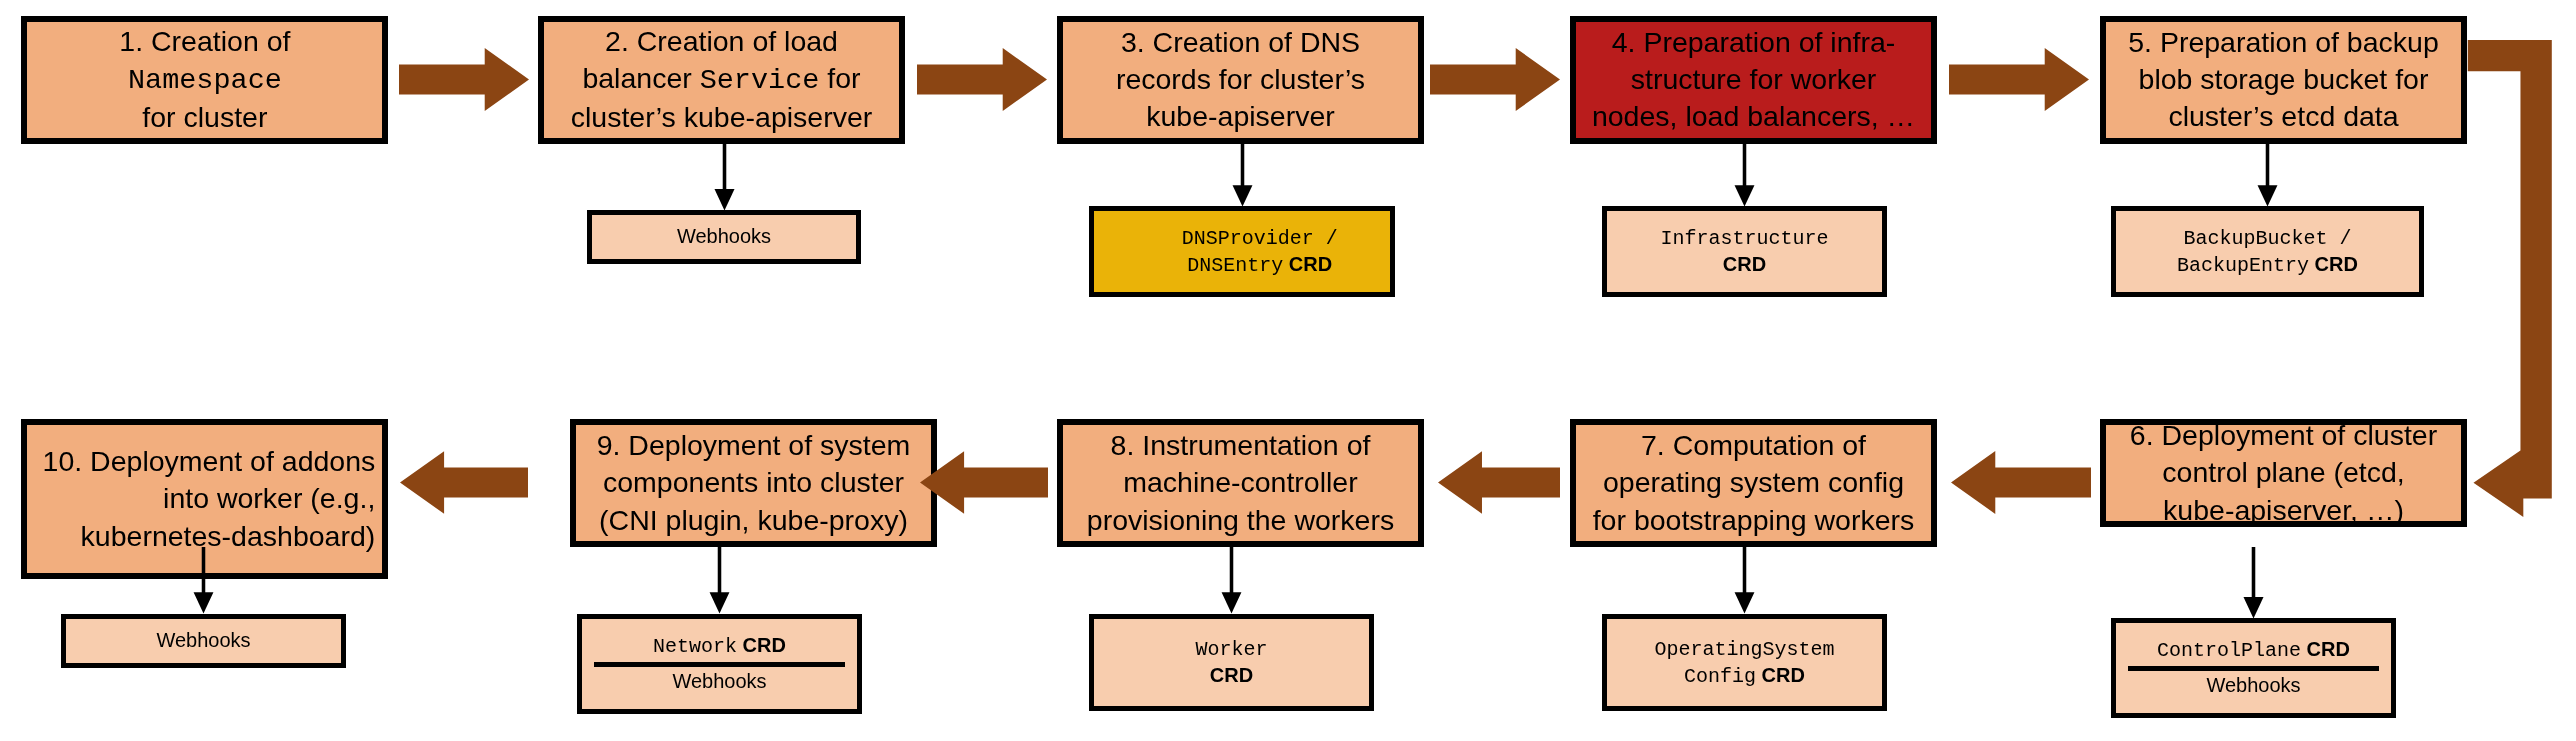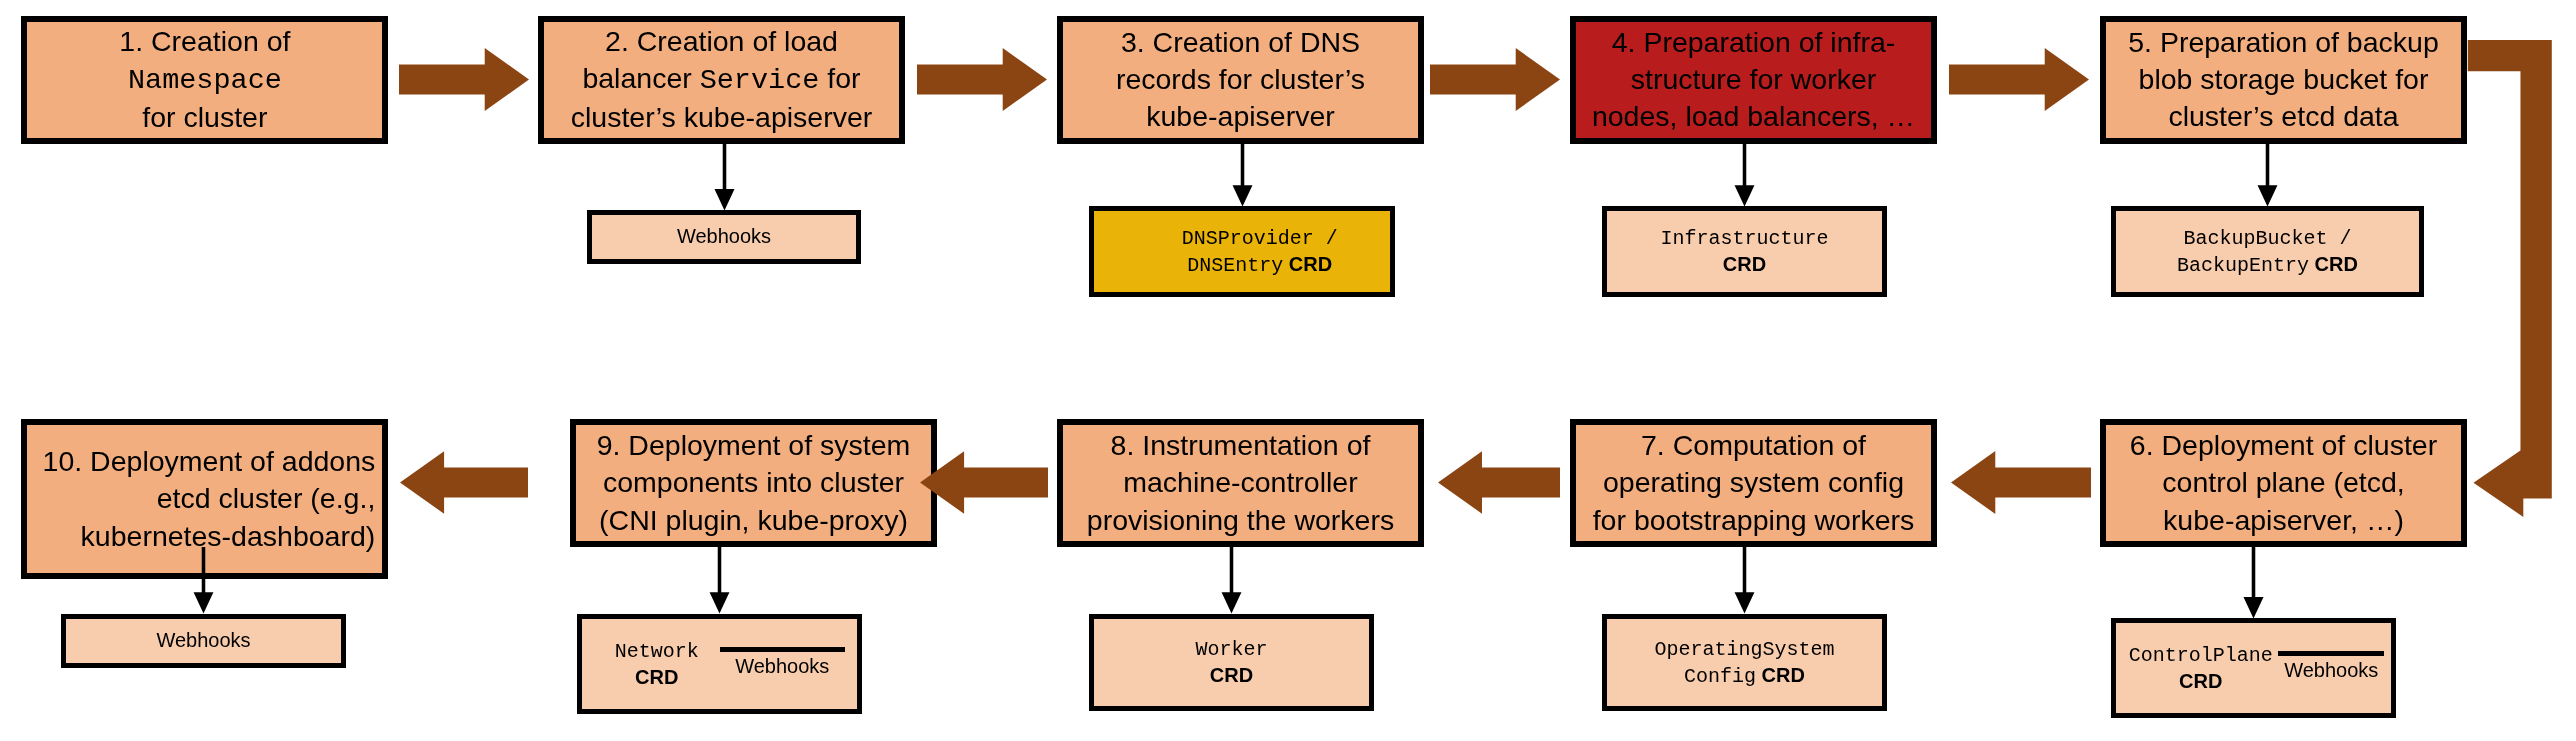--- a/index.html
+++ b/index.html
@@ -25,21 +25,21 @@
     box-sizing:border-box;
     background:#F8CDAE;
     border:5.7px solid #000000;
     display:flex;align-items:center;justify-content:center;
     text-align:center;
     color:#000000;
     font-size:20px;
     line-height:1.28;
     padding:2.8px 5.7px;
   }
-  .sub.stack{flex-direction:row;padding:12px;}
+  .sub.stack{flex-direction:column;padding:12px;}
   .sub .cell{
     width:100%;flex:1 1 0;
     display:flex;align-items:center;justify-content:center;
     box-sizing:border-box;padding:1.4px 5.7px;
   }
   .sub .cell.divider{border-top:5.7px solid #000000;}
 
   .mono{font-family:"Liberation Mono",monospace;}
   .bold{font-weight:bold;}
 
@@ -83,21 +83,21 @@
     <div class="node" style="left: 2100px; top: 15.7px; width: 367px; height: 128px; background: rgb(242, 174, 126); border-color: rgb(0, 0, 0);">
       <div class="txt">
         <div><span>5. Preparation of backup</span></div>
         <div><span>blob storage bucket for</span></div>
         <div><span>cluster’s etcd data</span></div>
       </div>
     </div>
     <div class="node" style="left: 21.4px; top: 419px; width: 367px; height: 160px; background: rgb(242, 174, 126); border-color: rgb(0, 0, 0); text-align: right;">
       <div class="txt">
         <div><span>10. Deployment of addons</span></div>
-        <div><span>etcd cluster (e.g.,</span></div>
+        <div><span>into worker (e.g.,</span></div>
         <div><span>kubernetes-dashboard)</span></div>
       </div>
     </div>
     <div class="node" style="left: 538px; top: 419px; width: 367px; height: 128px; background: rgb(242, 174, 126); border-color: rgb(0, 0, 0); margin-left: 32px;">
       <div class="txt">
         <div><span>9. Deployment of system</span></div>
         <div><span>components into cluster</span></div>
         <div><span>(CNI plugin, kube-proxy)</span></div>
       </div>
     </div>
@@ -108,21 +108,21 @@
         <div><span>provisioning the workers</span></div>
       </div>
     </div>
     <div class="node" style="left: 1570px; top: 419px; width: 367px; height: 128px; background: rgb(242, 174, 126); border-color: rgb(0, 0, 0);">
       <div class="txt">
         <div><span>7. Computation of</span></div>
         <div><span>operating system config</span></div>
         <div><span>for bootstrapping workers</span></div>
       </div>
     </div>
-    <div class="node" style="left: 2100px; top: 419px; width: 367px; height: 128px; background: rgb(242, 174, 126); border-color: rgb(0, 0, 0);">
+    <div class="node" style="left: 2100px; top: 419px; width: 367px; height: 108px; background: rgb(242, 174, 126); border-color: rgb(0, 0, 0);">
       <div class="txt">
         <div><span>6. Deployment of cluster</span></div>
         <div><span>control plane (etcd,</span></div>
         <div><span>kube-apiserver, …)</span></div>
       </div>
     </div>
     <div class="sub" style="left: 587px; top: 210px; width: 274px; height: 54px; background: rgb(248, 205, 174); border-color: rgb(0, 0, 0);">
       <div><span>Webhooks</span></div>
     </div>
     <svg class="vlink" width="43" height="68" style="left: 703px; top: 144px;" viewBox="0 0 60 95">

